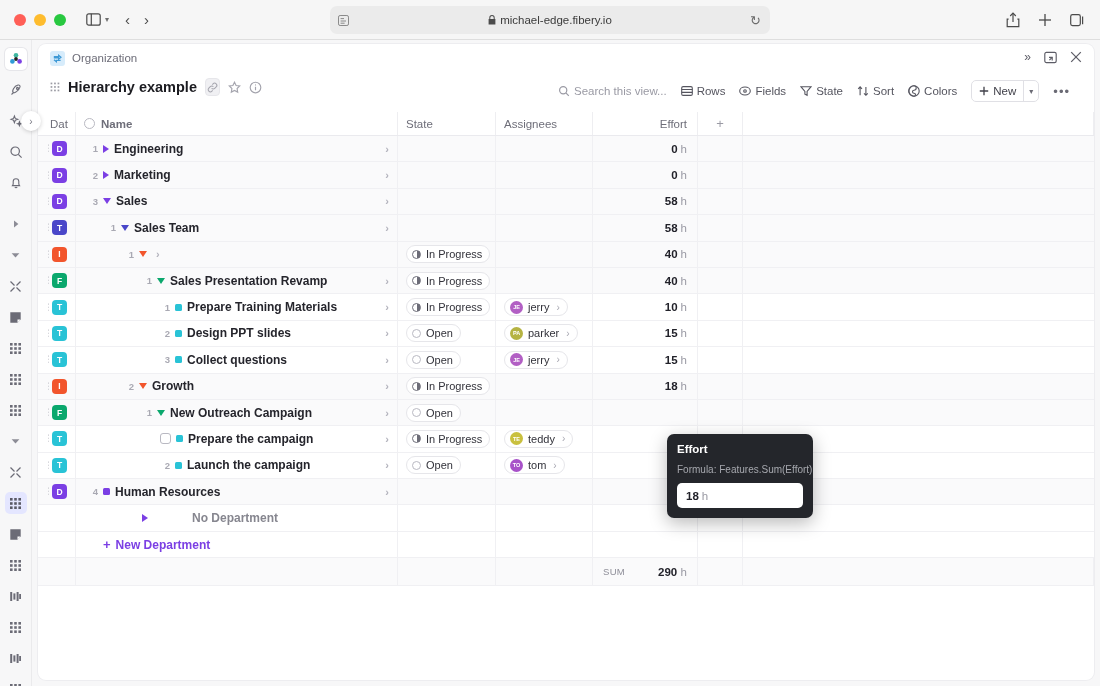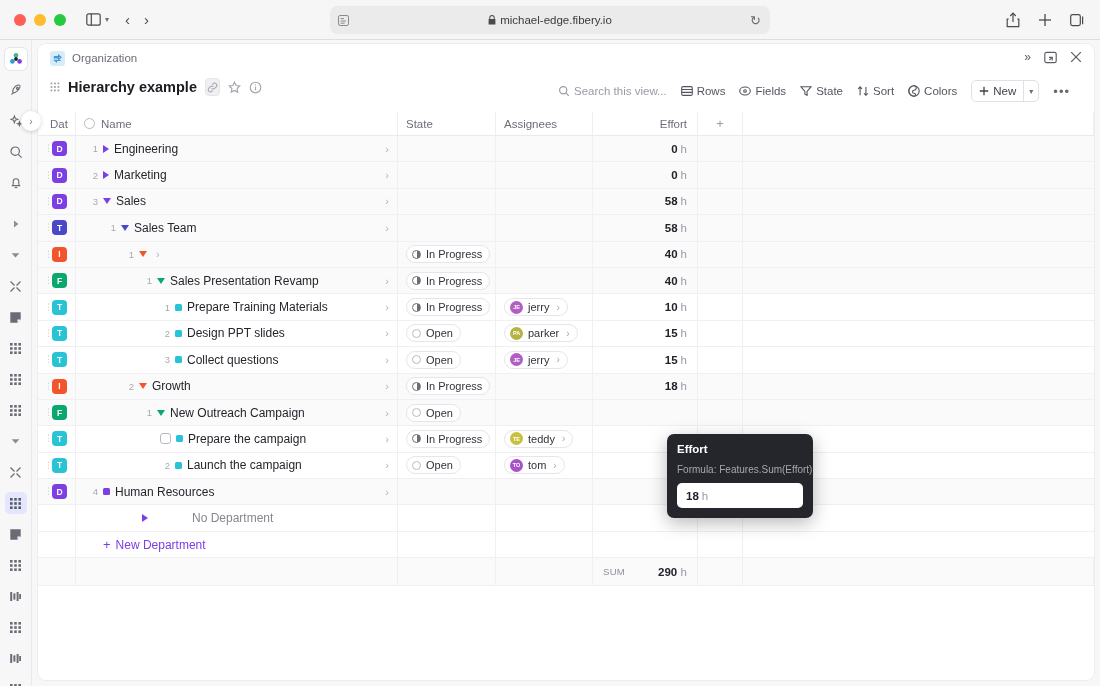--- a/index.html
+++ b/index.html
@@ -130,21 +130,21 @@
   .ghead {
     display: flex; height: 24px; align-items: stretch;
     border-bottom: 1px solid #eaeaee;
     color: #6e6e79; font-size: 11.5px;
   }
   .ghead .cell { display: flex; align-items: center; padding: 0 8px; border-right: 1px solid #eeeef1; }
   .ghead .cell.dat { padding-left: 12px; overflow: hidden; }
   .ghead .cell.name { gap: 6px; border-right: 1px solid #eeeef1; }
 
   .c-dat   { width: 38px; flex: none; }
-  .c-name  { width: 322px; flex: none; }
+  .c-name  { width: 322px; flex: none; font-weight: bold; }
   .c-state { width: 98px; flex: none; }
   .c-assn  { width: 97px; flex: none; }
   .c-eff   { width: 105px; flex: none; }
   .c-plus  { width: 45px; flex: none; }
   .c-tail  { flex: 1 1 auto; }
 
   .hcheck { width: 11px; height: 11px; border: 1.4px solid #b9b9c2; border-radius: 50%; flex: none; }
 
   .grow {
     display: flex; align-items: stretch;

